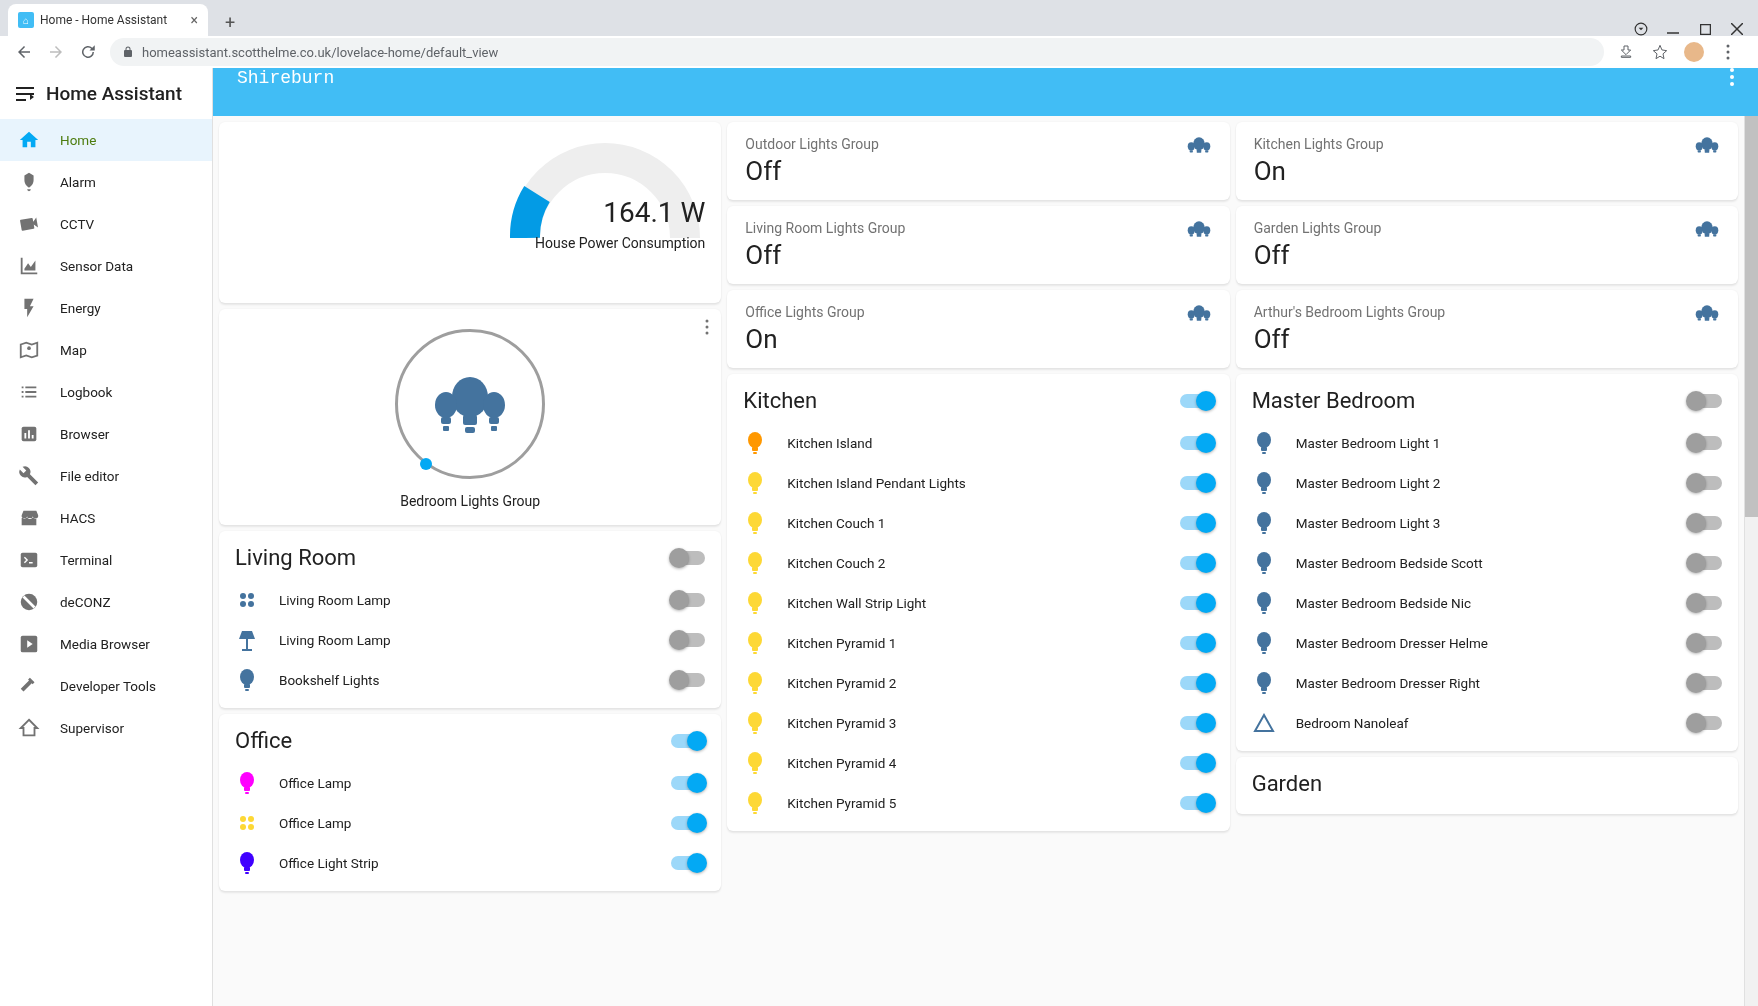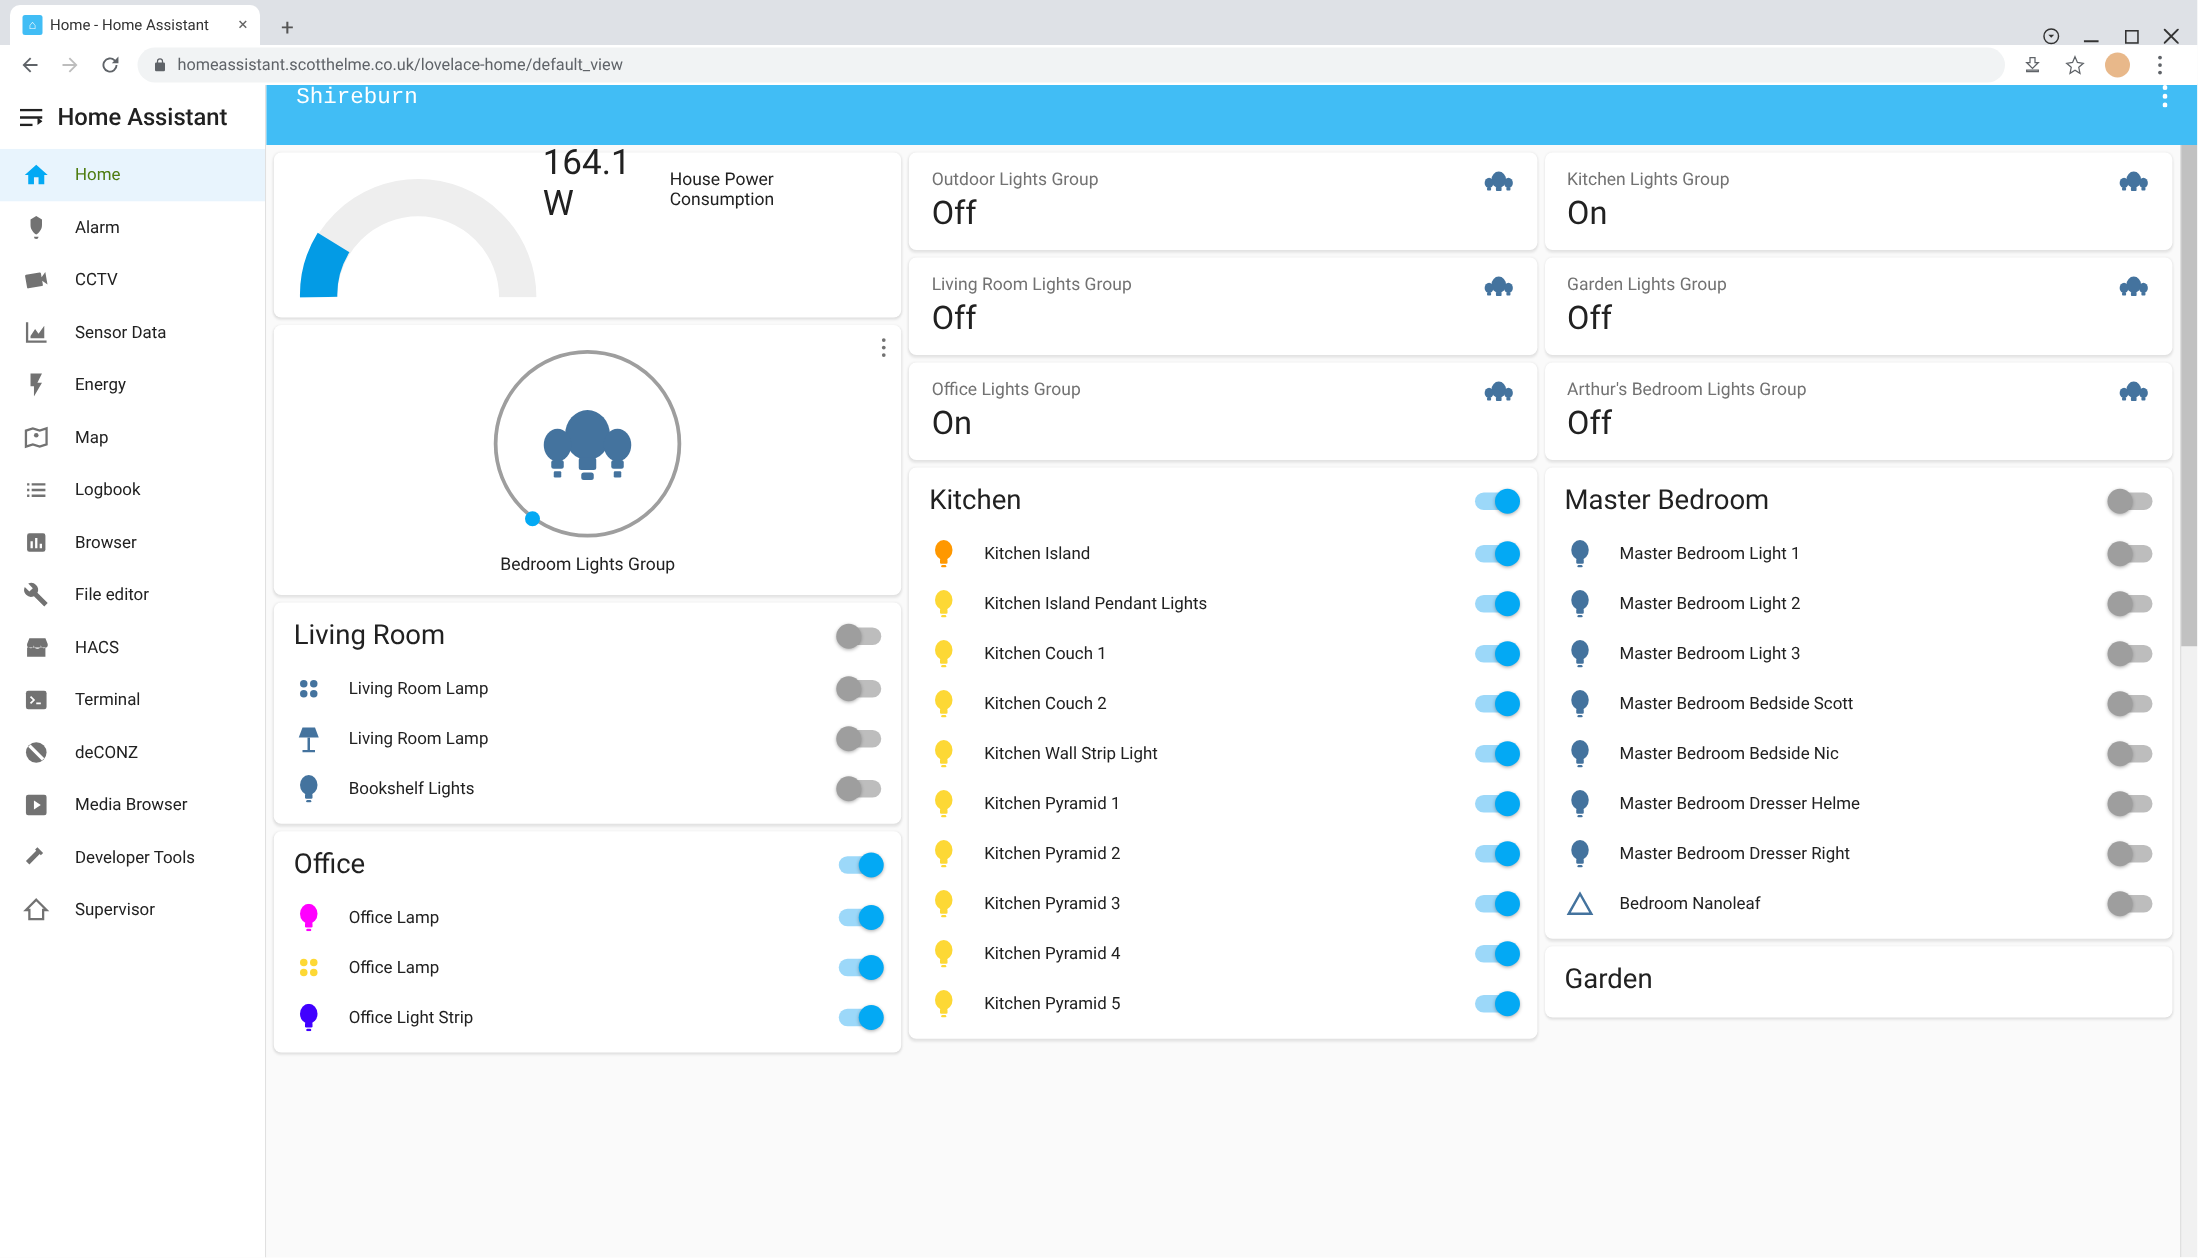--- a/index.html
+++ b/index.html
@@ -36,21 +36,21 @@
 .user-avatar { width:24px; height:24px; border-radius:50%; background:#e8b88a; }
 
 .main { flex:1; background:#fafafa; display:flex; flex-direction:column; overflow:hidden; }
 .topbar { height:48px; background:#41bdf5; color:#fff; display:flex; align-items:flex-start; padding:0 24px; font-size:18px;font-family:Liberation Mono, monospace; }
 .topbar-menu { margin-left:auto; font-size:20px; }
 .content { flex:1; overflow-y:auto; padding:6px; display:flex; gap:6px; }
 .col { flex:1; display:flex; flex-direction:column; gap:6px; min-width:0; }
 
 .card { background:#fff; border-radius:6px; box-shadow:0 2px 2px rgba(0,0,0,0.08), 0 0 2px rgba(0,0,0,0.06); }
 .gauge-card { padding:16px; position:relative; }
-.gauge-wrap { display:flex; flex-direction:row; align-items:center; }
+.gauge-wrap { display:flex; flex-direction:column; align-items:flex-end; }
 .gauge-svg { width:200px; height:100px; }
 .gauge-value { font-size:28px; color:#212121; position:relative; top:-42px; }
 .gauge-label { font-size:14px; color:#212121; position:relative; top:-36px; }
 
 .circle-card { padding:20px 16px 16px; position:relative; }
 .card-menu { position:absolute; top:10px; right:12px; color:#727272; }
 .circle-ring { width:150px; height:150px; border-radius:50%; border:3px solid #9e9e9e; margin:0 auto; display:flex; align-items:center; justify-content:center; position:relative; }
 .circle-dot { width:12px; height:12px; border-radius:50%; background:#03a9f4; position:absolute; bottom:6px; left:22px; }
 .bulb-group { color:#44739e; }
 .circle-label { text-align:center; margin-top:14px; font-size:14px; color:#212121; }

